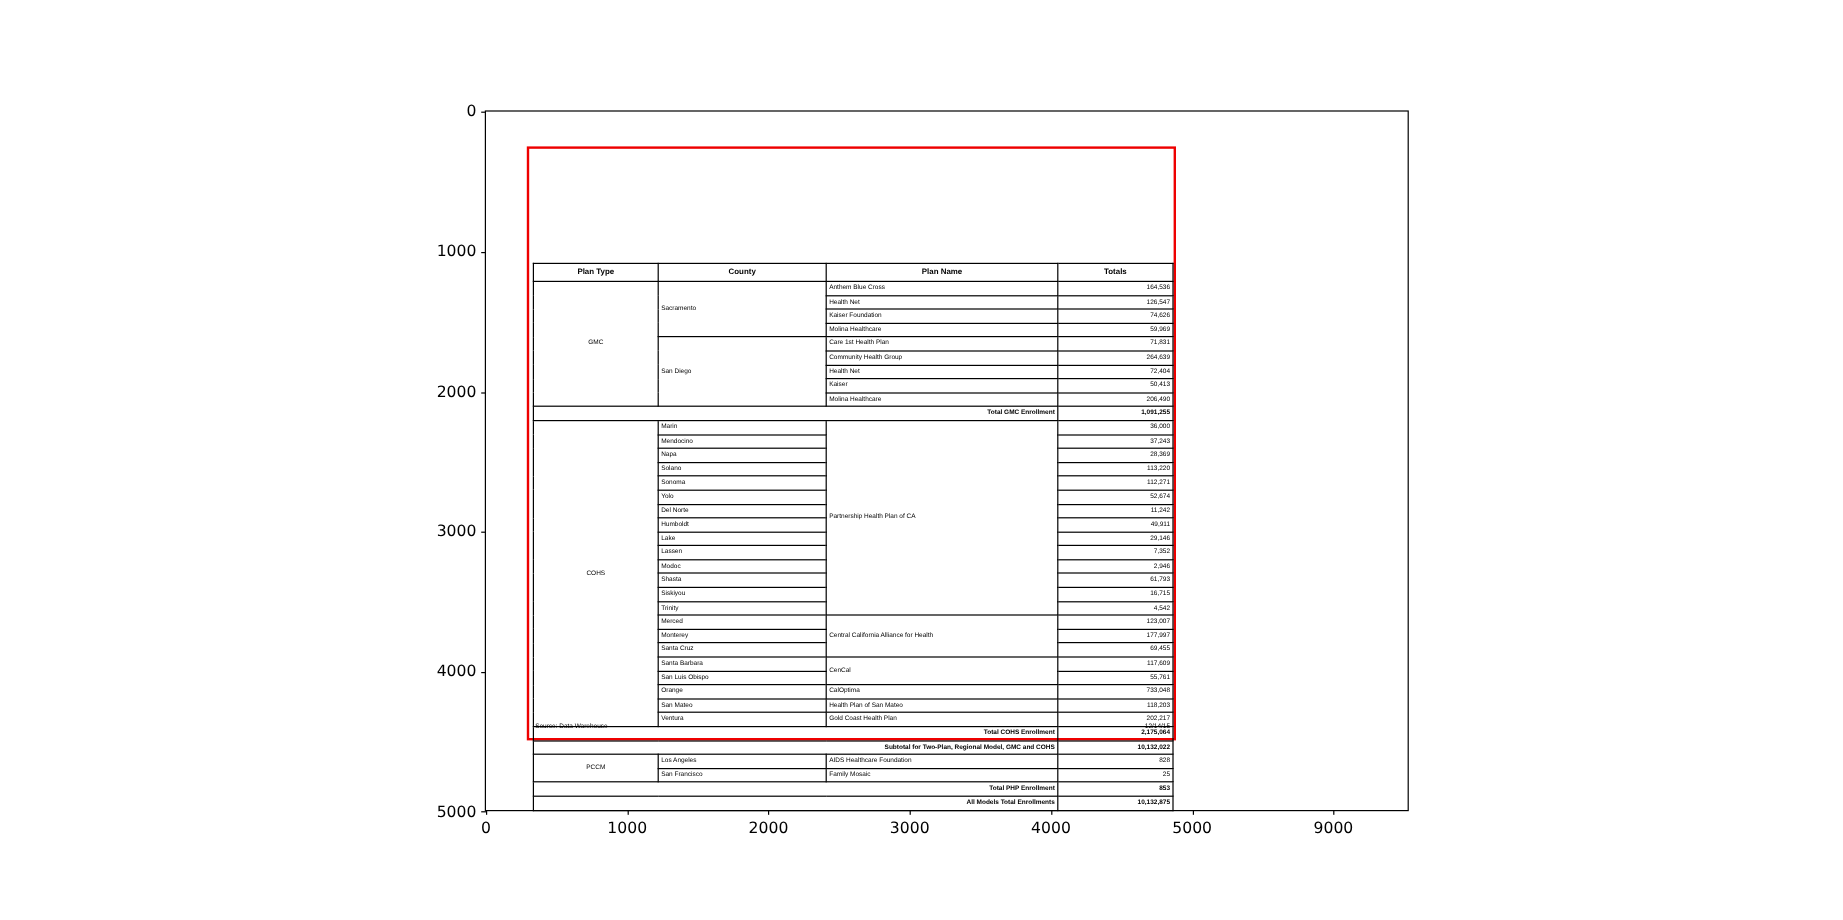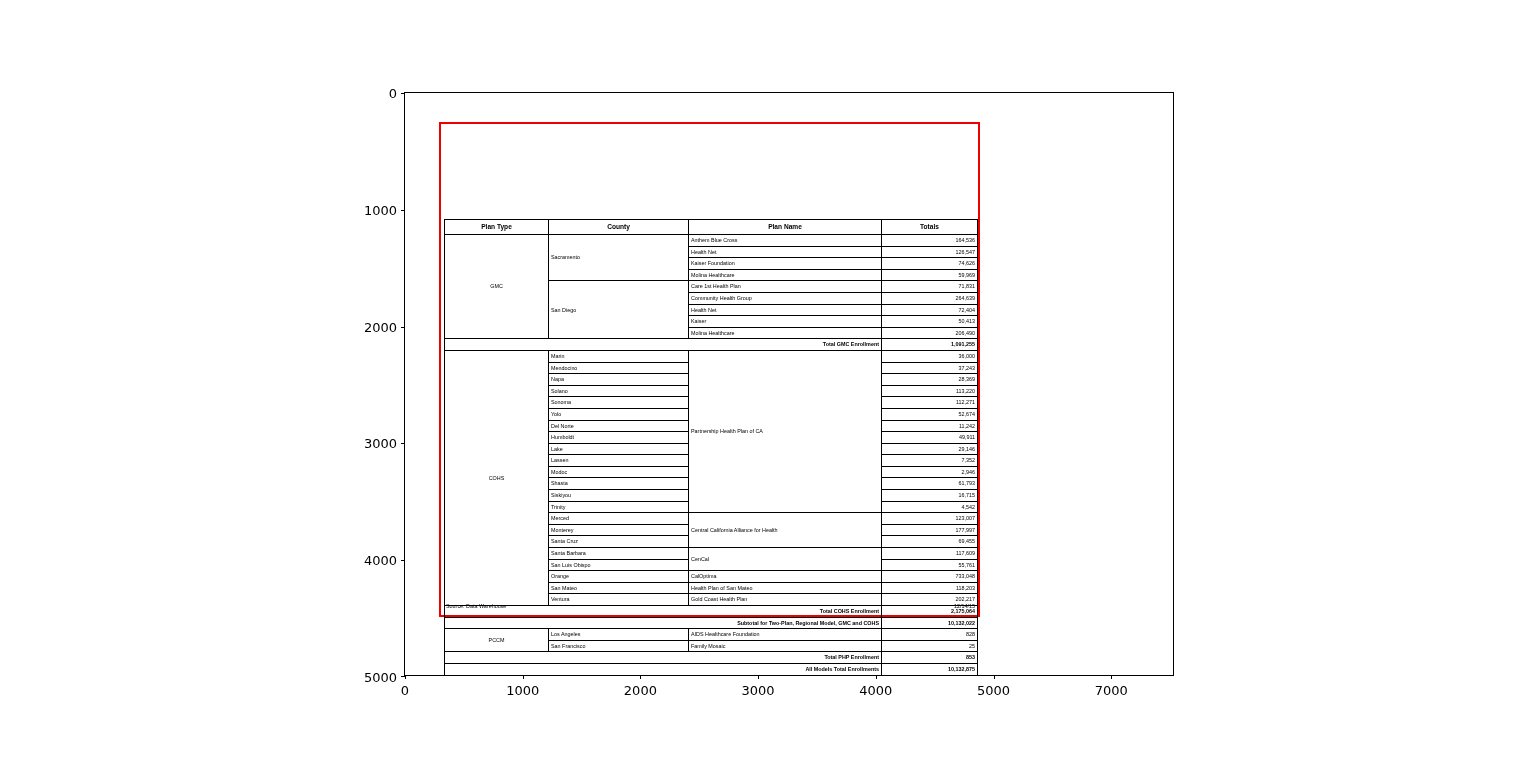--- a/index.html
+++ b/index.html
@@ -136,21 +136,21 @@
     <span class="tickmark y" style="top:350.4px;"></span>
     <span class="tickmark y" style="top:467.2px;"></span>
     <span class="tickmark y" style="top:583px;"></span>
 
     <span class="tick-label xtick" style="left:0px; top:590px;">0</span>
     <span class="tick-label xtick" style="left:117.7px; top:590px;">1000</span>
     <span class="tick-label xtick" style="left:235.4px; top:590px;">2000</span>
     <span class="tick-label xtick" style="left:353.1px; top:590px;">3000</span>
     <span class="tick-label xtick" style="left:470.8px; top:590px;">4000</span>
     <span class="tick-label xtick" style="left:588.5px; top:590px;">5000</span>
-    <span class="tick-label xtick" style="left:706.2px; top:590px;">7000</span>
+    <span class="tick-label xtick" style="left:706.2px; top:590px;">9000</span>
 
     <span class="tickmark x" style="left:0px;"></span>
     <span class="tickmark x" style="left:117.7px;"></span>
     <span class="tickmark x" style="left:235.4px;"></span>
     <span class="tickmark x" style="left:353.1px;"></span>
     <span class="tickmark x" style="left:470.8px;"></span>
     <span class="tickmark x" style="left:588.5px;"></span>
     <span class="tickmark x" style="left:706.2px;"></span>
 
     <div class="doc">

